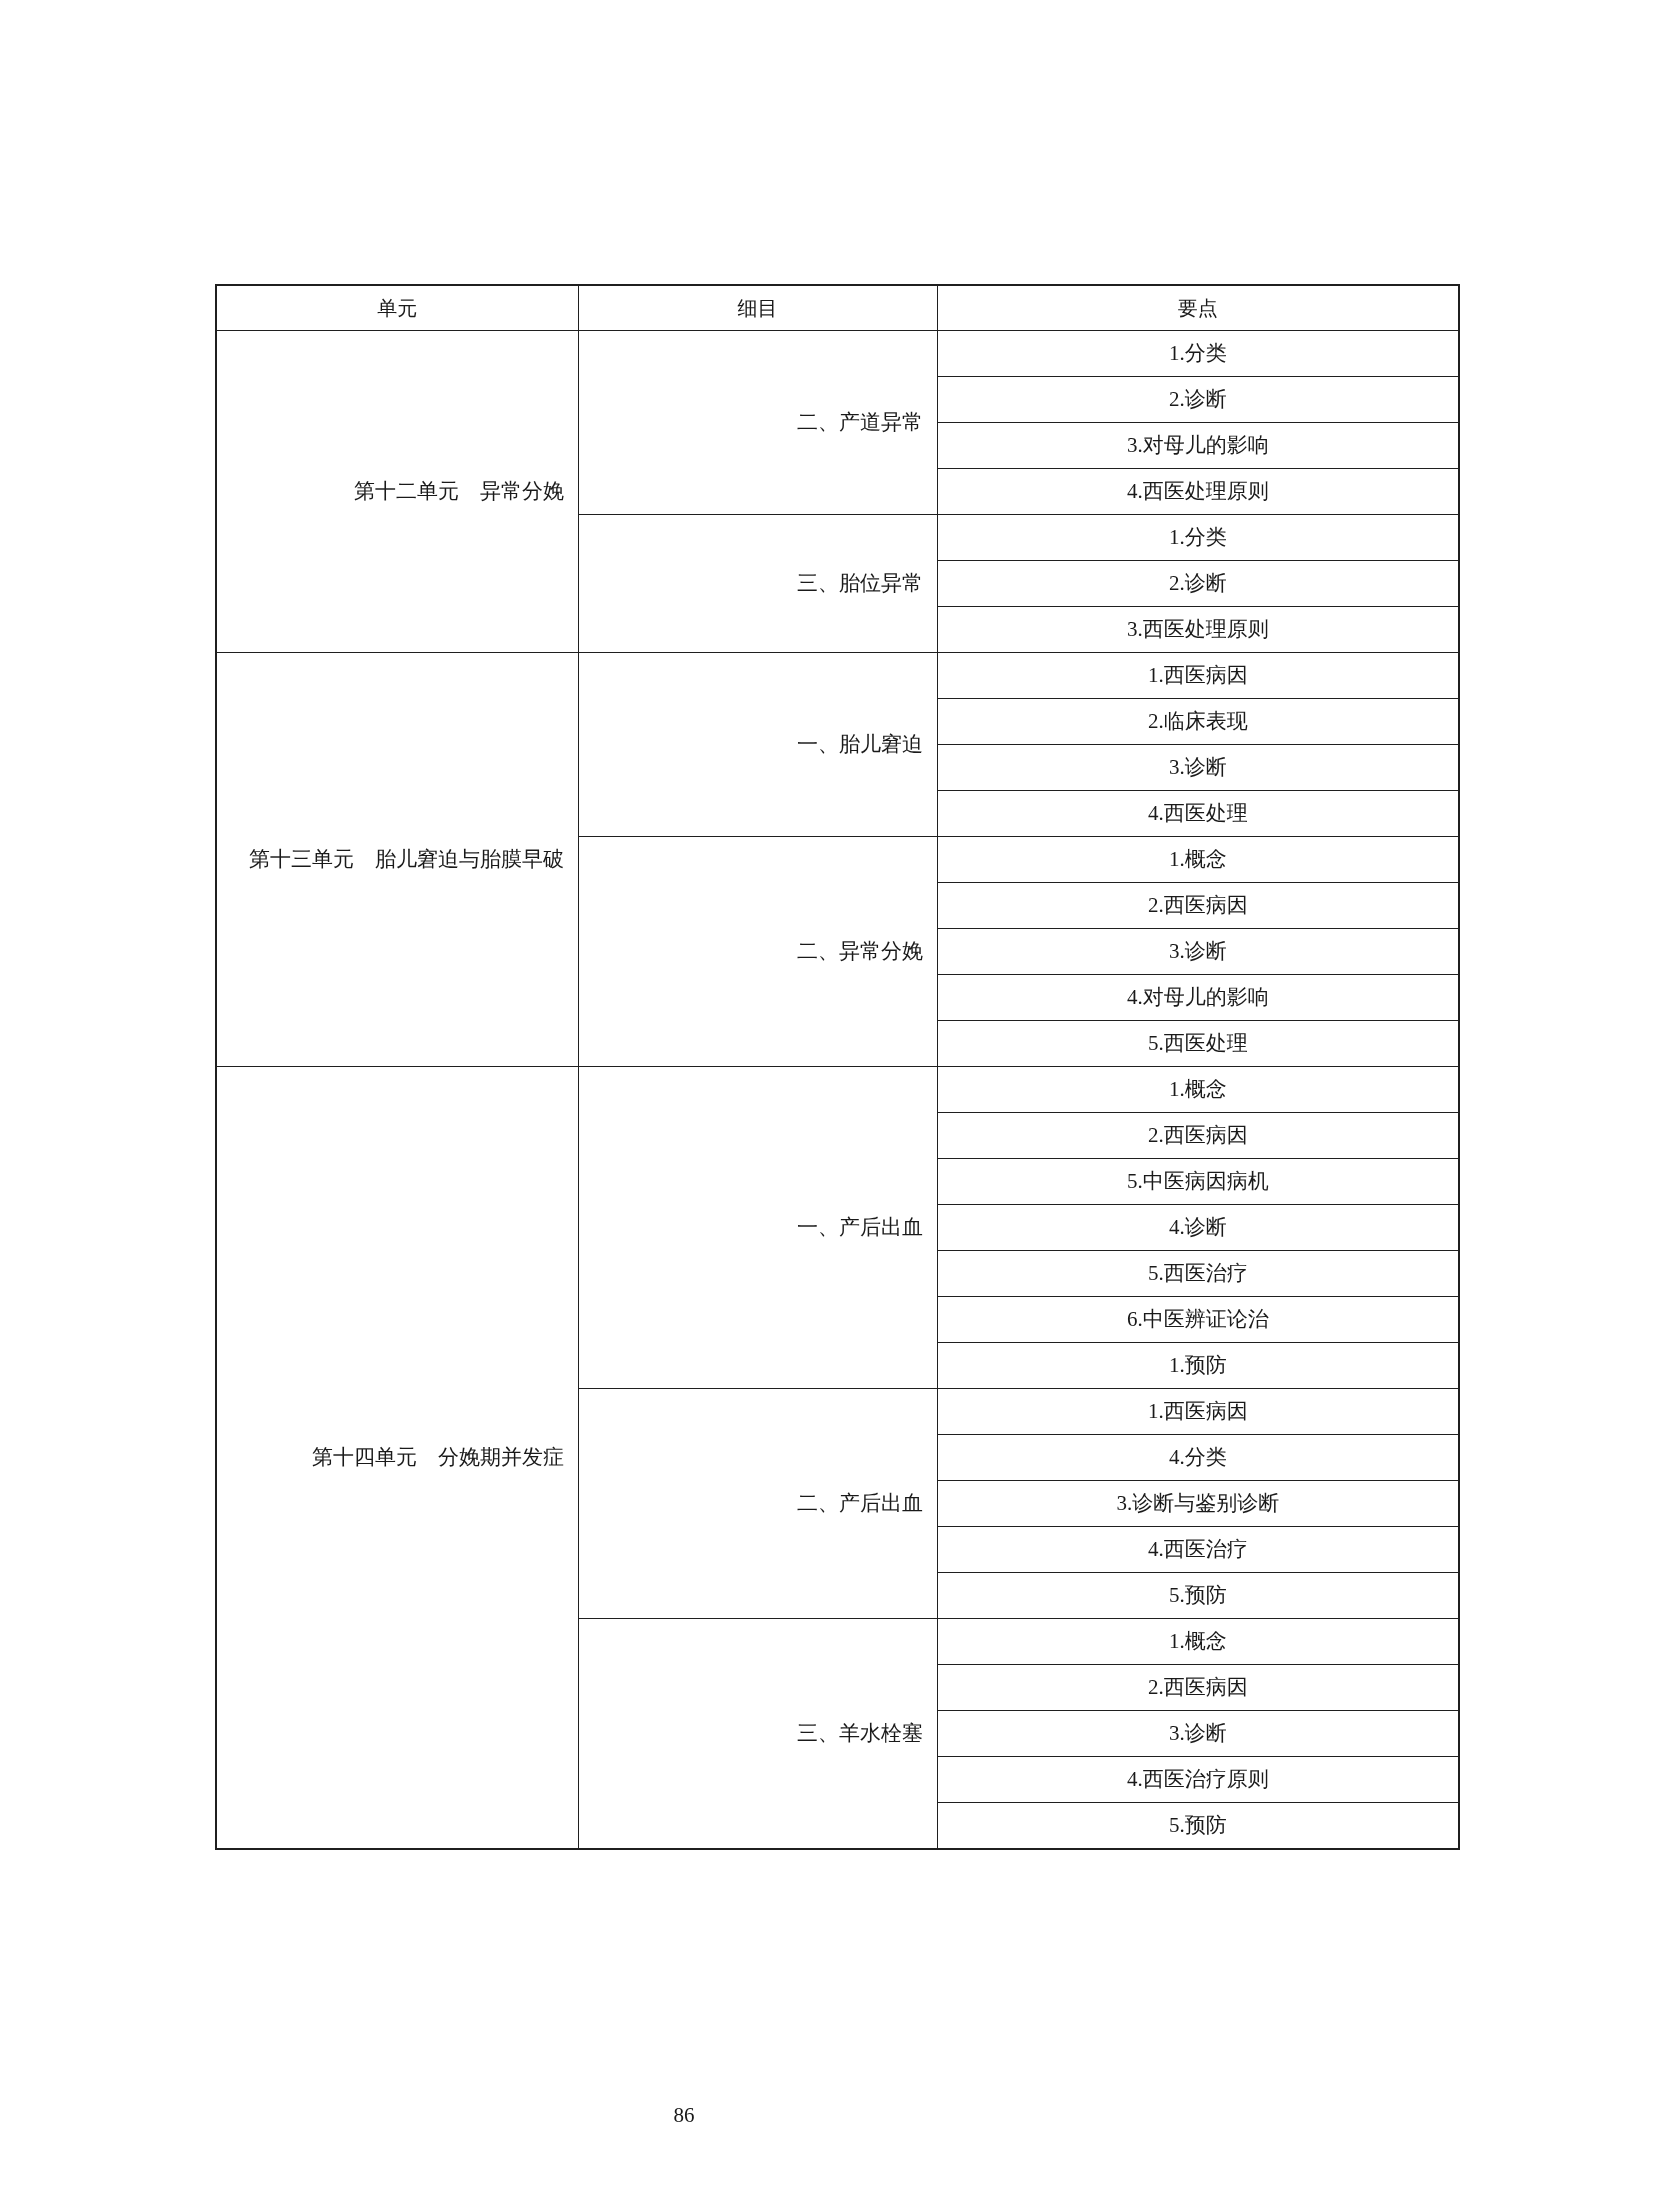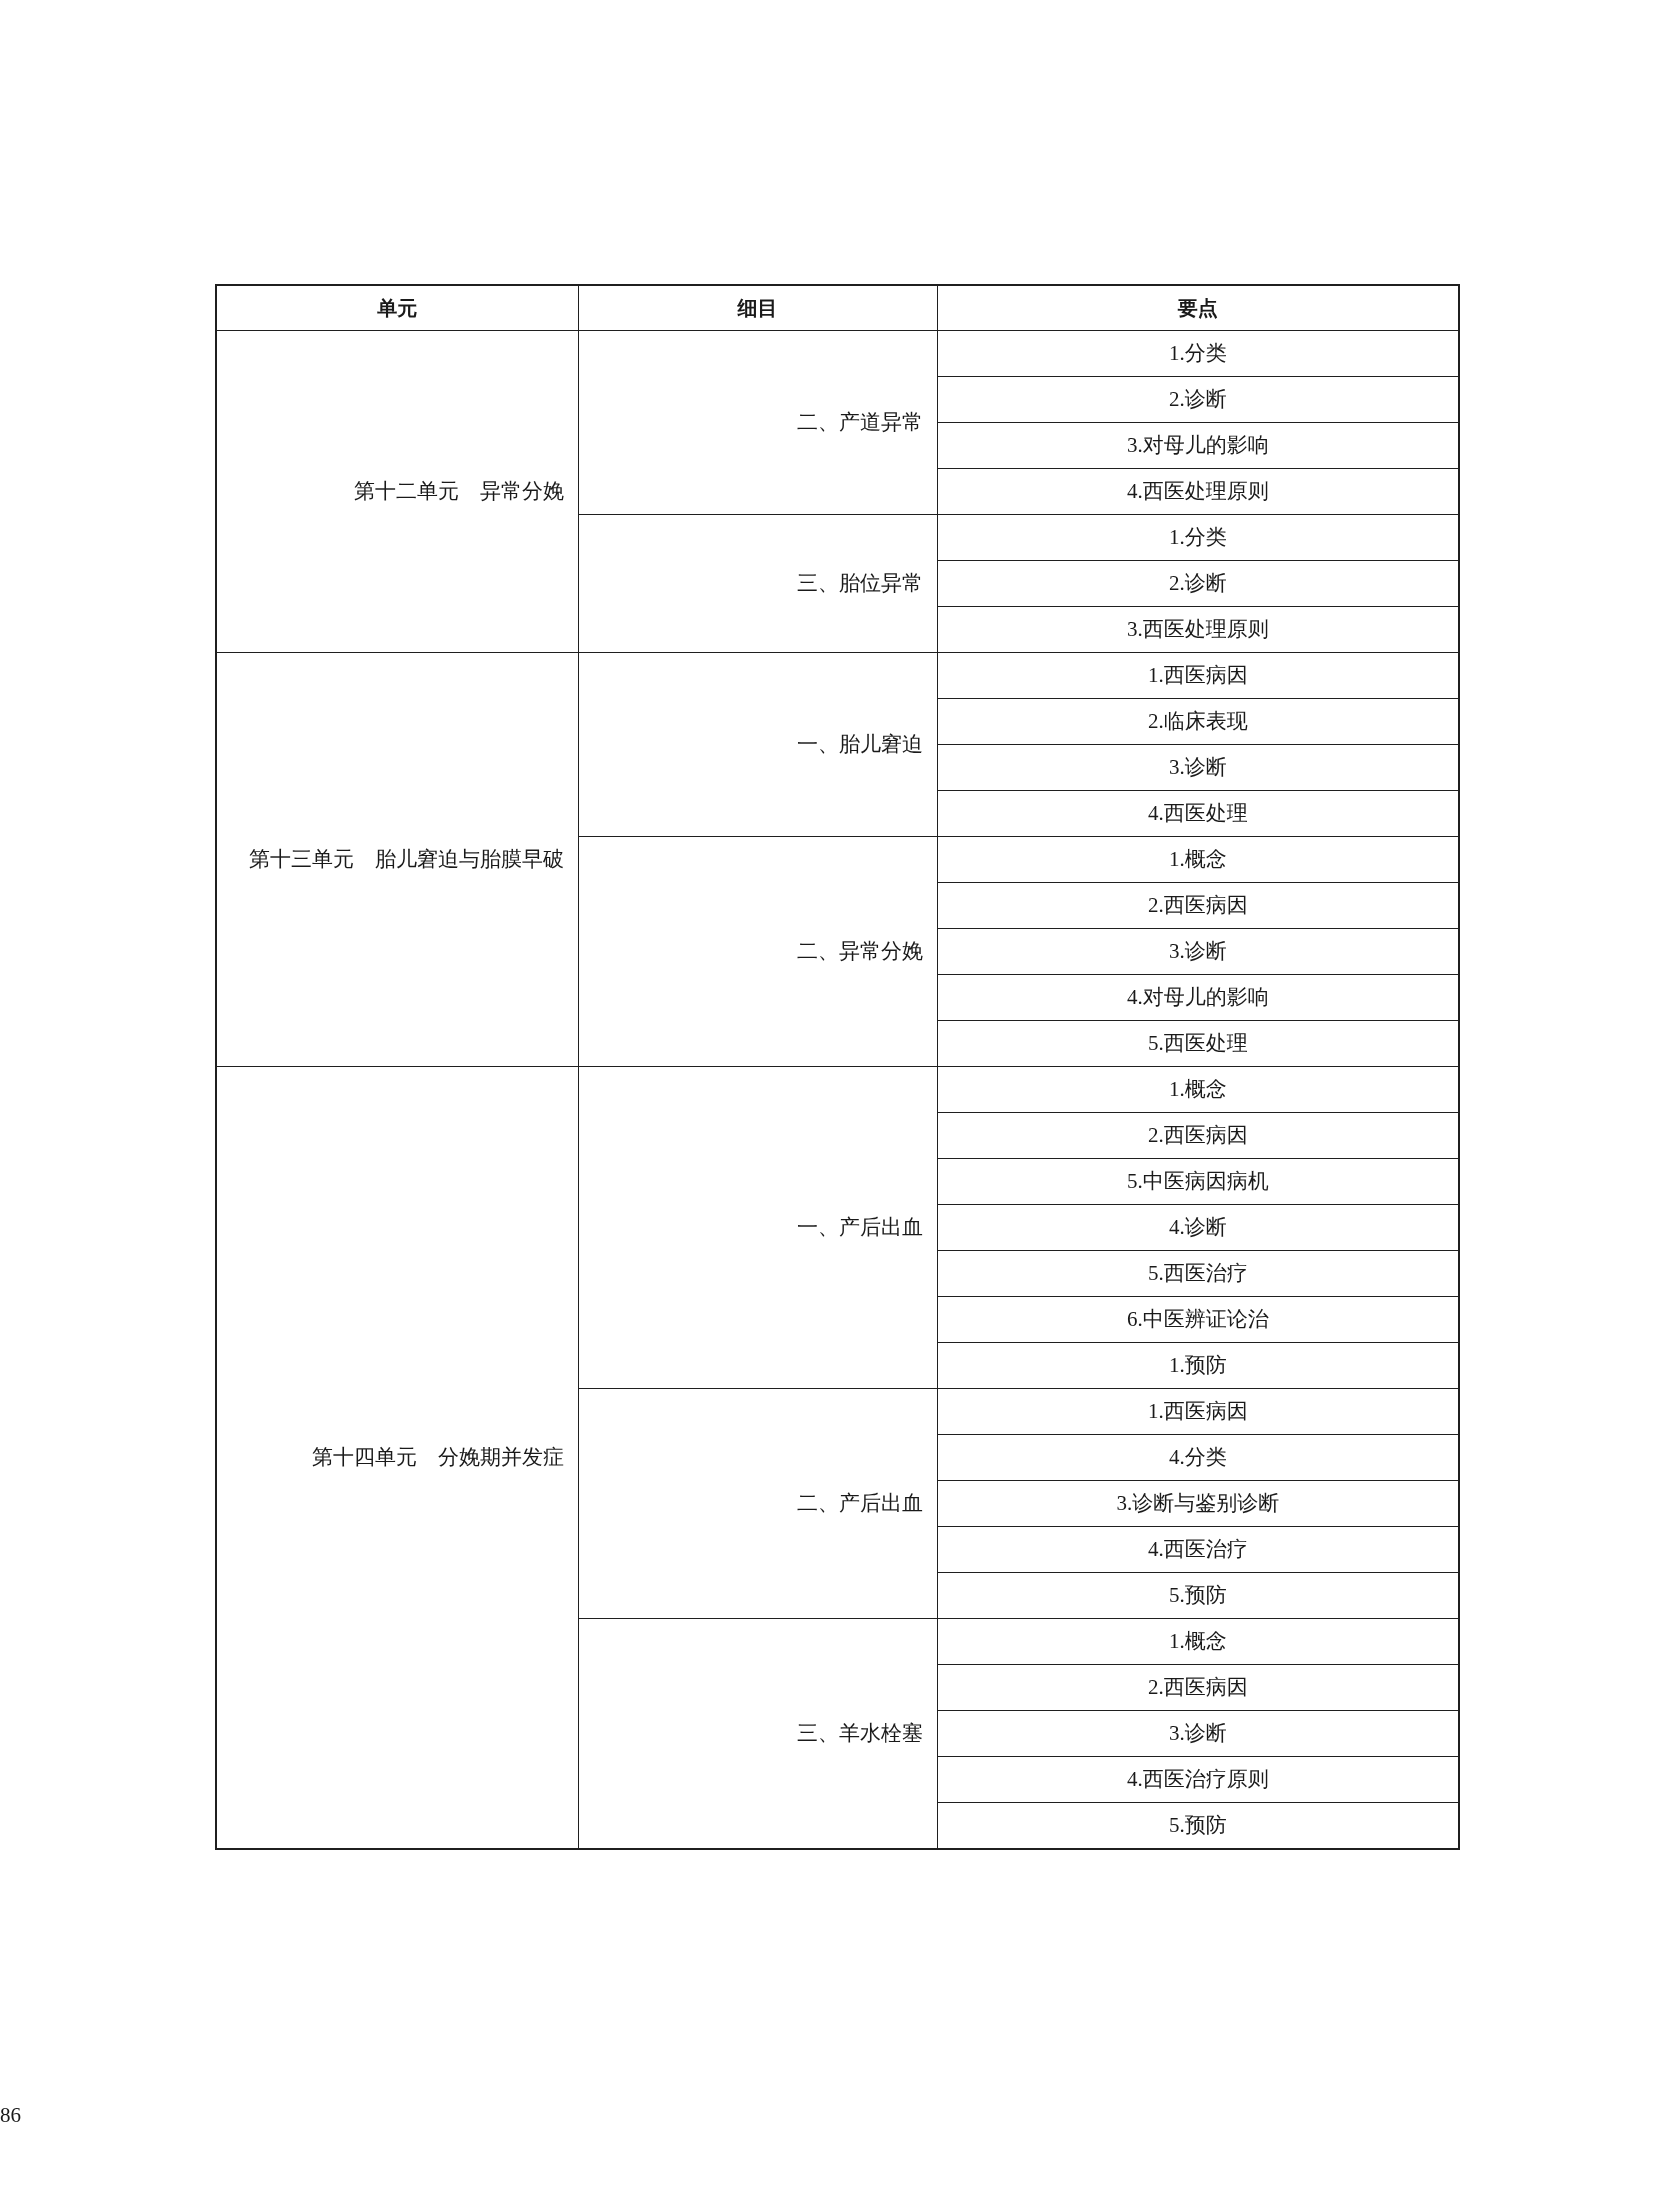--- a/index.html
+++ b/index.html
@@ -4,25 +4,25 @@
 <style>
   html, body { margin: 0; padding: 0; background: #ffffff; }
   body { width: 1672px; height: 2199px; position: relative; font-family: "Liberation Serif", "DejaVu Serif", serif; color: #1a1a1a; }
   table.syllabus {
     position: absolute; left: 215px; top: 284px; width: 1244px;
     border-collapse: collapse; border: 2.9px solid #1f1f1f; table-layout: fixed;
   }
   table.syllabus th, table.syllabus td {
     border: 1.9px solid #1f1f1f; font-size: 21px; line-height: 27px; padding: 0 13.4px; vertical-align: middle;
   }
-  table.syllabus th { height: 44px; font-weight: bold; text-align: center; font-family: "DejaVu Sans", "Liberation Sans", sans-serif; font-size: 20px; }
+  table.syllabus th { height: 44px; font-weight: normal; text-align: center; font-family: "DejaVu Sans", "Liberation Sans", sans-serif; font-size: 20px; }
   table.syllabus td.point { height: 45px; text-align: center; }
   table.syllabus td.unit, table.syllabus td.item { text-align: right; }
   col.c1 { width: 362px; } col.c2 { width: 359px; } col.c3 { width: 522px; }
-  .page-num { position: absolute; top: 2103px; left: 0; width: 1368px; font-size: 21px; }
+  .page-num { position: absolute; top: 2103px; left: 0; width: 1368px; text-align: center; font-size: 21px; }
 </style>
 </head>
 <body>
 
 <table class="syllabus">
   <colgroup>
       <col class="c1">
       <col class="c2">
       <col class="c3">
     </colgroup>

